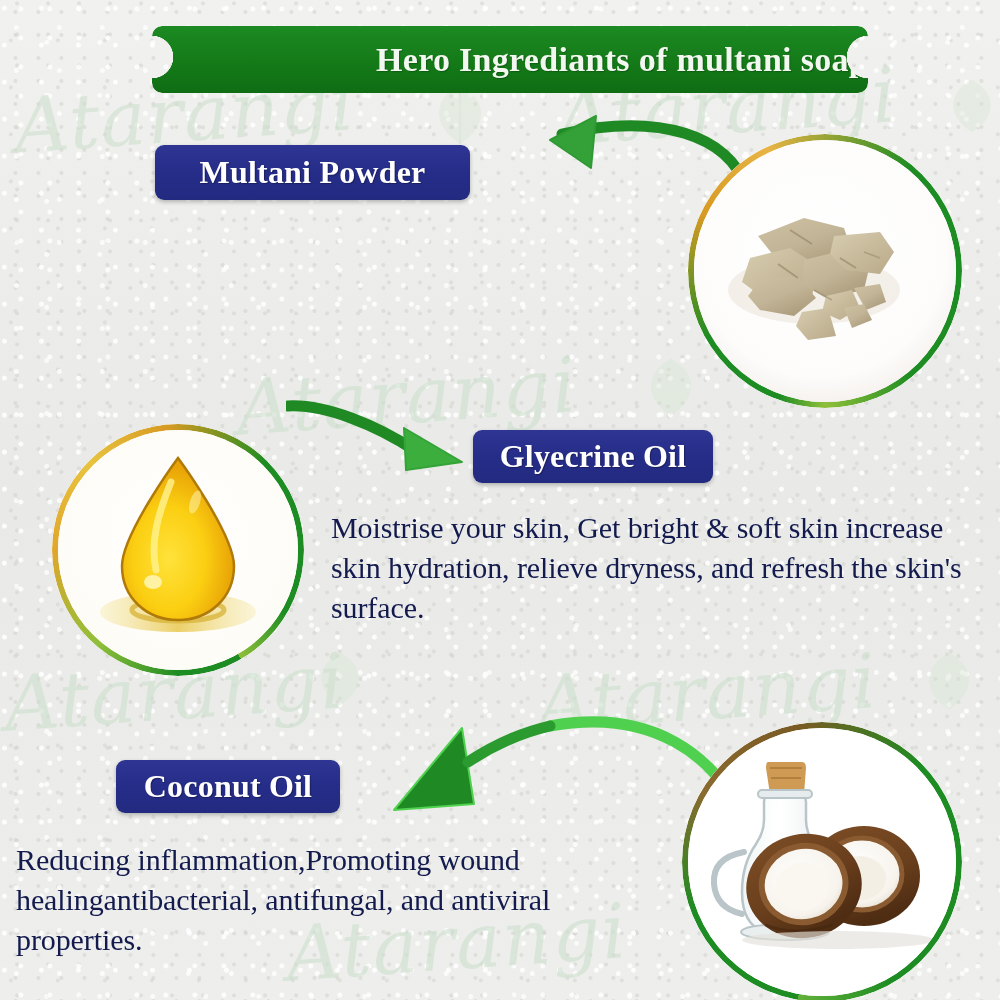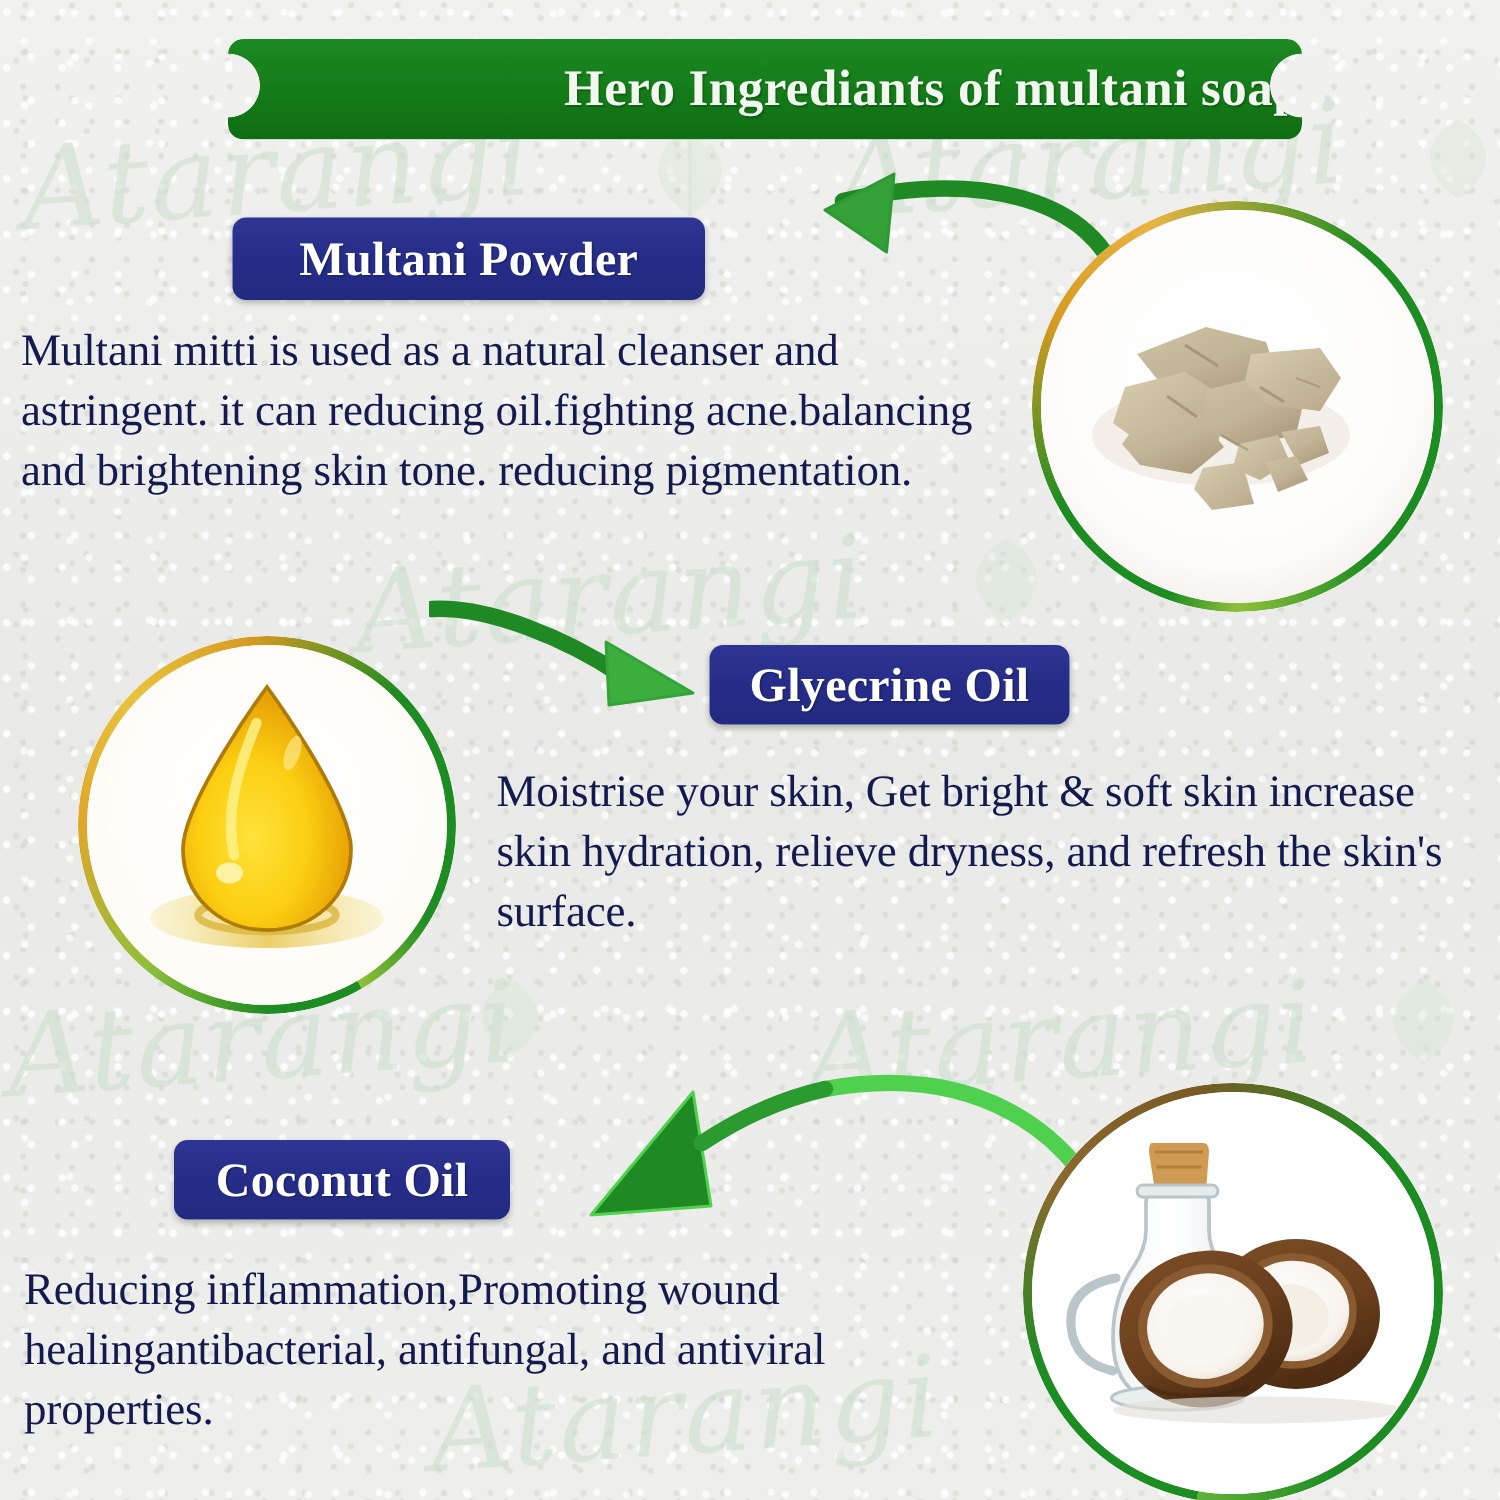--- a/index.html
+++ b/index.html
@@ -171,21 +171,20 @@
 
   <svg class="arrow-svg" style="left:450px; top:92px;" width="300" height="110" viewBox="0 0 300 110">
     <path d="M296 96 C280 44 210 20 112 42" stroke="#1f8a24" stroke-width="11" fill="none" stroke-linecap="round"></path>
     <path d="M100 48 L146 24 L141 76 Z" fill="#34a138" stroke="#2f9a33" stroke-width="2" stroke-linejoin="round"></path>
   </svg>
 
   <div class="badge" id="badge-multani">
     <span class="badge-text">Multani Powder</span>
   </div>
 
-  <div class="body-text" id="text-multani">Multani mitti is used as a natural cleanser and astringent. it can reducing oil.fighting acne.balancing and brightening skin tone. reducing pigmentation.</div>
 
   <div class="photo" id="photo-multani">
     <div class="photo-ring" style="background: conic-gradient(from 200deg, #1d8c22 0deg, #1d8c22 40deg, #d79a22 95deg, #e8b444 135deg, #1d8c22 200deg, #1d8c22 300deg, #8fbf3a 340deg, #1d8c22 360deg);"></div>
     <div class="photo-inner">
       <svg width="100%" height="100%" viewBox="0 0 262 262">
         <defs>
           <radialGradient id="plateG" cx="48%" cy="42%" r="62%">
             <stop offset="0%" stop-color="#ffffff"></stop>
             <stop offset="78%" stop-color="#fdfcfb"></stop>
             <stop offset="100%" stop-color="#f3eeea"></stop>

